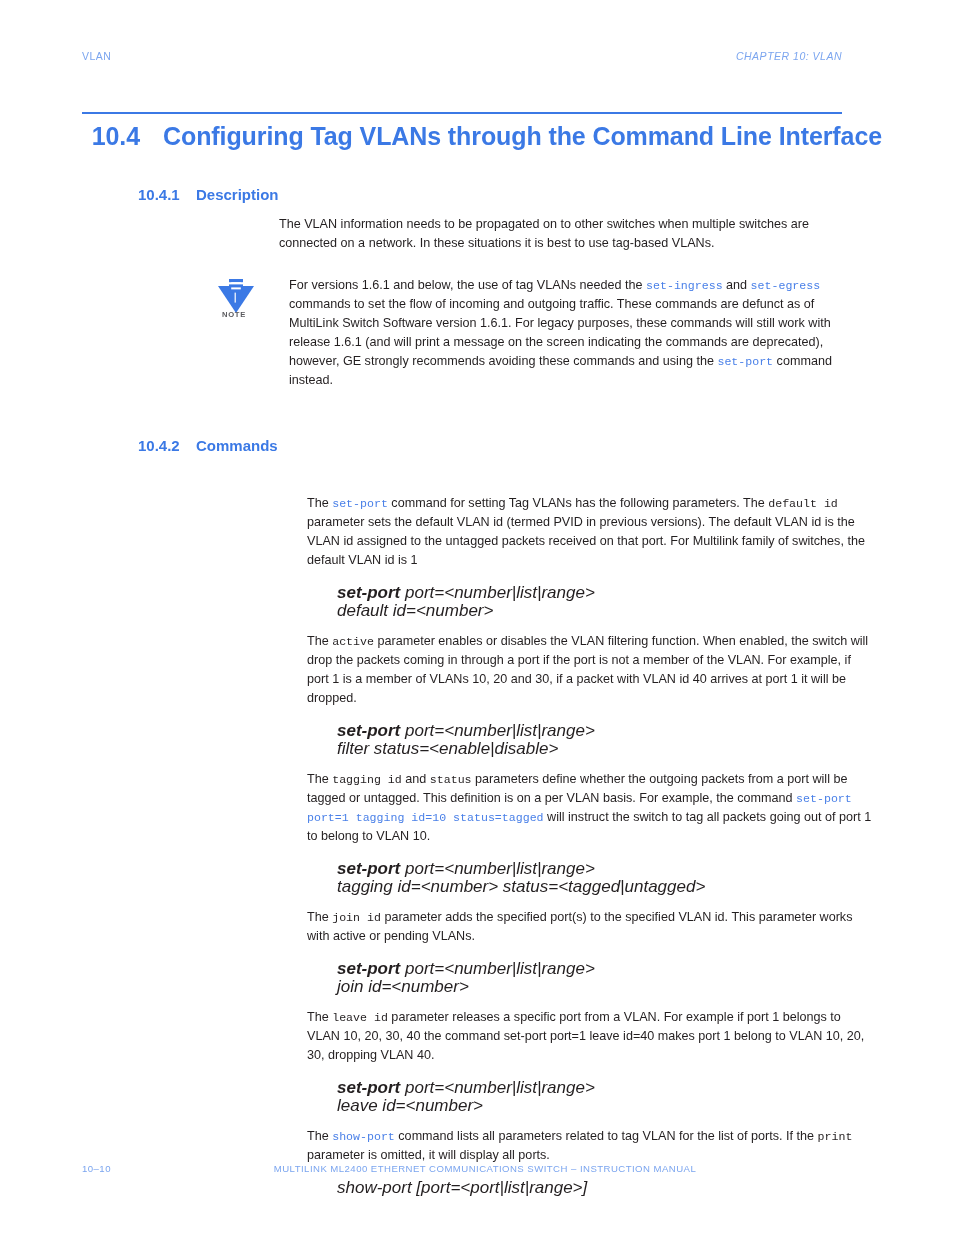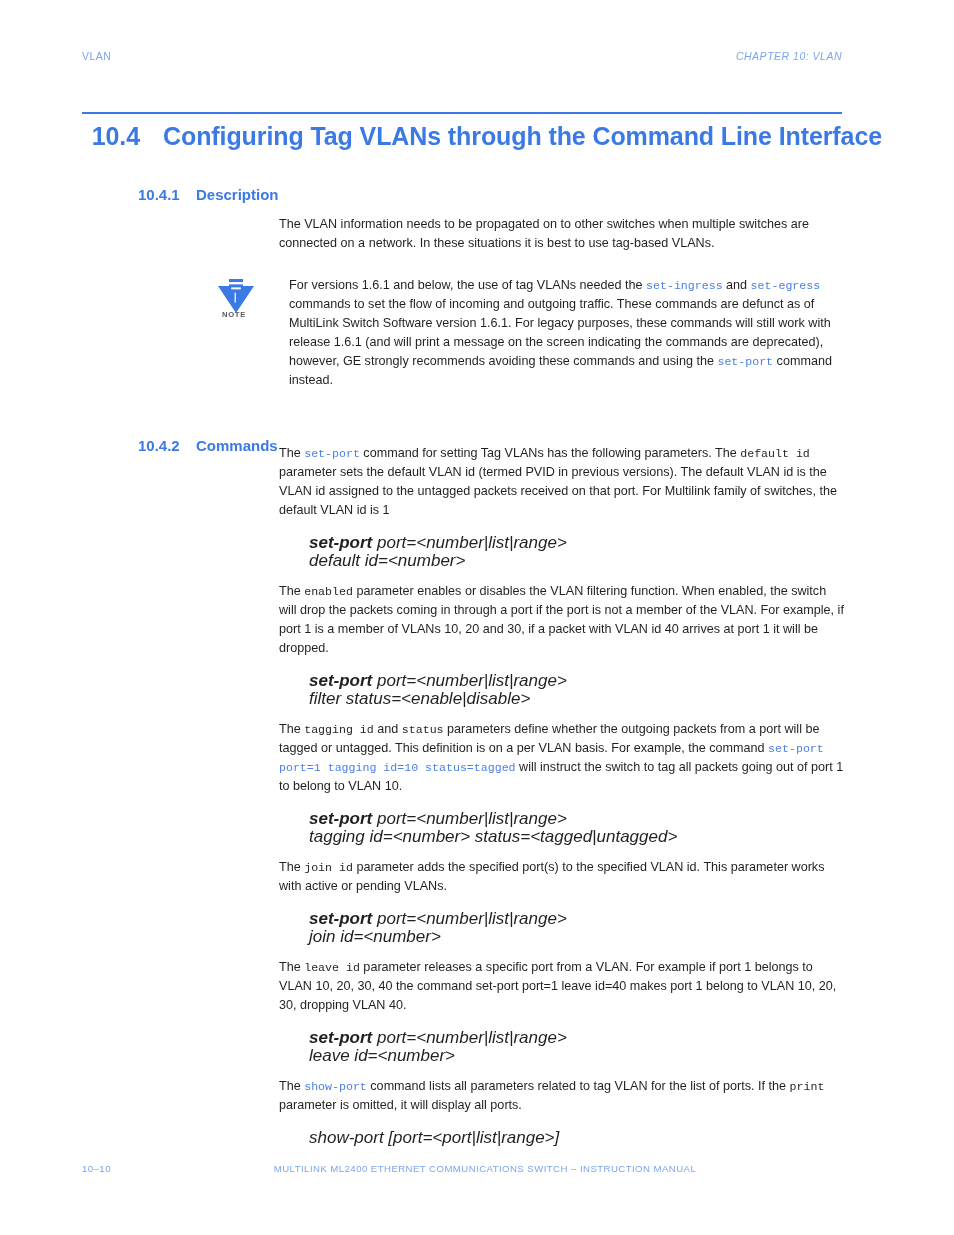--- a/index.html
+++ b/index.html
@@ -206,30 +206,30 @@
 
   <div class="body-col" style="top:276px;margin-left:10px;">
     <p><span>For versions 1.6.1 and below, the use of tag VLANs needed the </span><span class="mono-blue">set-ingress</span><span> and </span><span class="mono-blue">set-egress</span><span> commands to set the flow of incoming and outgoing traffic. These commands are defunct as of MultiLink Switch Software version 1.6.1. For legacy purposes, these commands will still work with release 1.6.1 (and will print a message on the screen indicating the commands are deprecated), however, GE strongly recommends avoiding these commands and using the </span><span class="mono-blue">set-port</span><span> command instead.</span></p>
   </div>
 
   <div class="h2-row" style="top:437px;">
     <span class="h2-num">10.4.2</span>
     <span>Commands</span>
   </div>
 
-  <div class="body-col" style="top:444px;">
+  <div class="body-col" style="top:494px;margin-left:28px;">
 
     <p><span>The </span><span class="mono-blue">set-port</span><span> command for setting Tag VLANs has the following parameters. The </span><span class="mono-dark">default id</span><span> parameter sets the default VLAN id (termed PVID in previous versions). The default VLAN id is the VLAN id assigned to the untagged packets received on that port. For Multilink family of switches, the default VLAN id is 1</span></p>
 
     <div class="syntax">
       <span class="ln"><span class="cmd">set-port</span><span> port=&lt;number|list|range&gt;</span></span>
       <span class="ln">default id=&lt;number&gt;</span>
     </div>
 
-    <p><span>The </span><span class="mono-dark">enabled</span><span> parameter enables or disables the VLAN filtering function. When enabled, the switch will drop the packets coming in through a port if the port is not a member of the VLAN. For example, if port 1 is a member of VLANs 10, 20 and 30, if a packet with VLAN id 40 arrives at port 1 it will be dropped.</span></p>
+    <p><span>The </span><span class="mono-dark">active</span><span> parameter enables or disables the VLAN filtering function. When enabled, the switch will drop the packets coming in through a port if the port is not a member of the VLAN. For example, if port 1 is a member of VLANs 10, 20 and 30, if a packet with VLAN id 40 arrives at port 1 it will be dropped.</span></p>
 
     <div class="syntax">
       <span class="ln"><span class="cmd">set-port</span><span> port=&lt;number|list|range&gt;</span></span>
       <span class="ln">filter status=&lt;enable|disable&gt;</span>
     </div>
 
     <p><span>The </span><span class="mono-dark">tagging id</span><span> and </span><span class="mono-dark">status</span><span> parameters define whether the outgoing packets from a port will be tagged or untagged. This definition is on a per VLAN basis. For example, the command </span><span class="mono-blue">set-port port=1 tagging id=10 status=tagged</span><span> will instruct the switch to tag all packets going out of port 1 to belong to VLAN 10.</span></p>
 
     <div class="syntax">
       <span class="ln"><span class="cmd">set-port</span><span> port=&lt;number|list|range&gt;</span></span>

